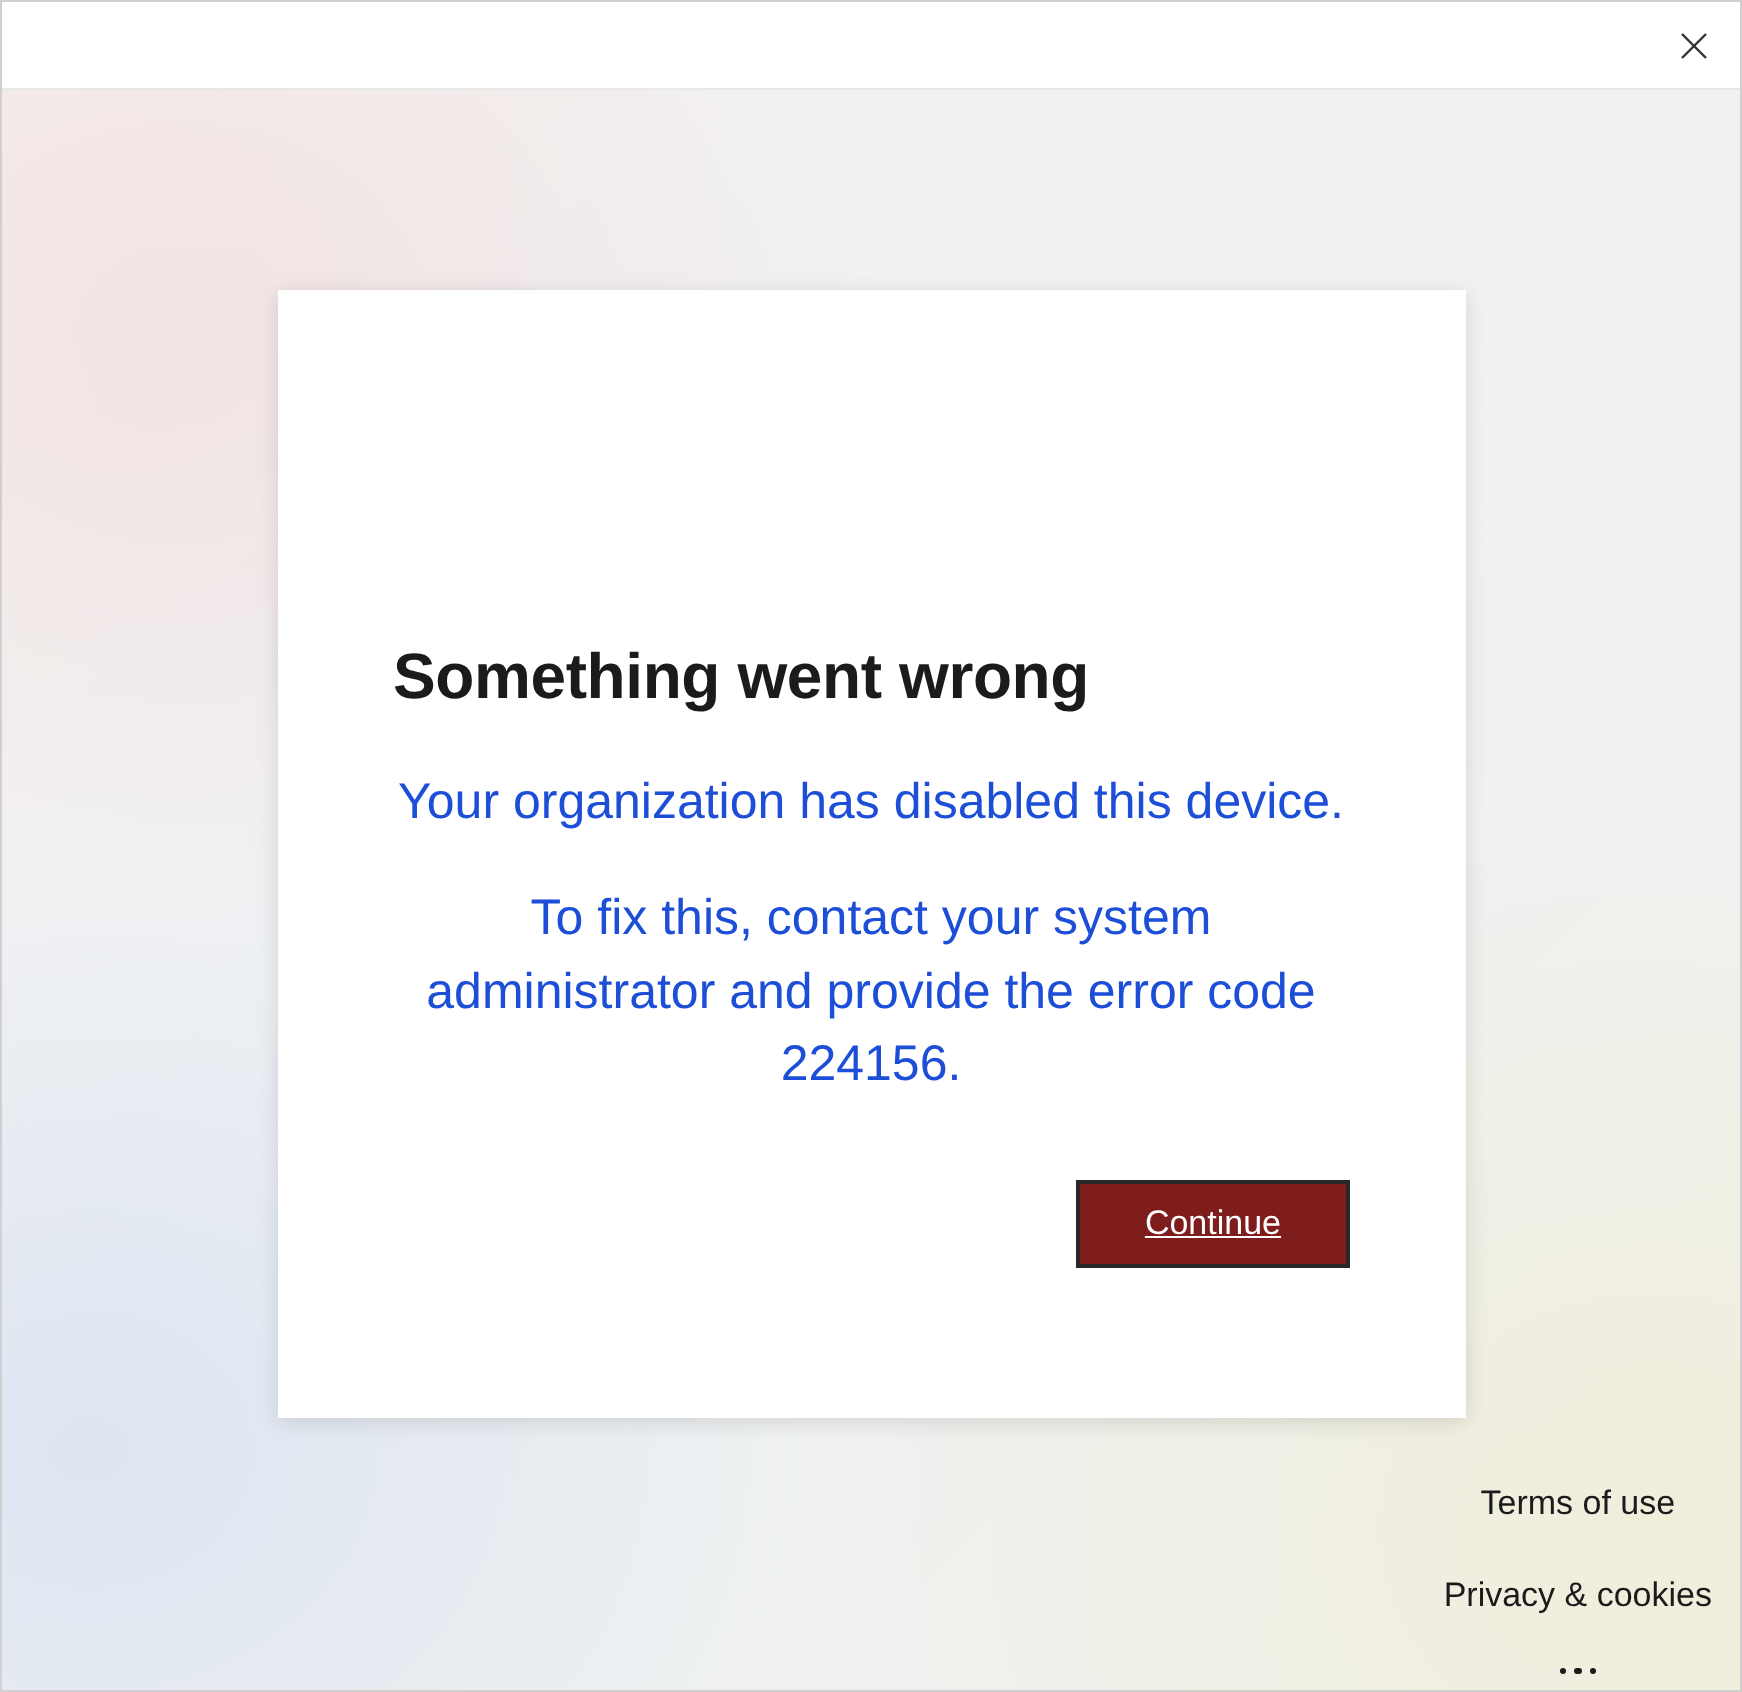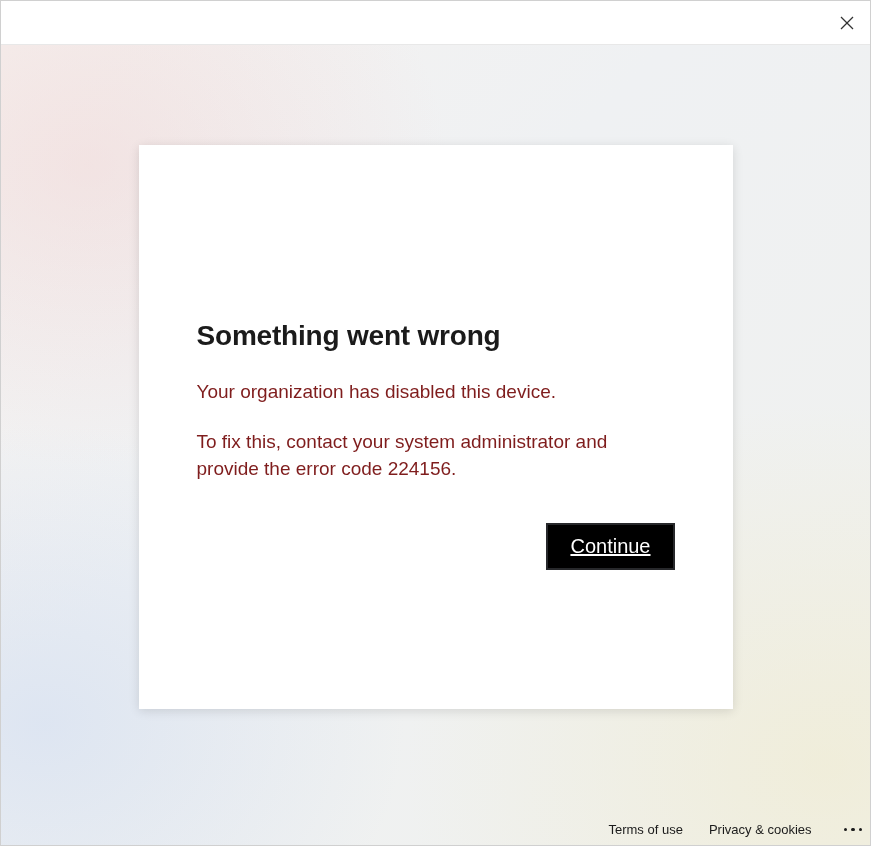--- a/index.html
+++ b/index.html
@@ -56,61 +56,63 @@
     .dialog {
       margin-top: 100px;
       width: 594px;
       min-height: 564px;
       background: #ffffff;
       box-shadow: 0 2px 10px rgba(0,0,0,0.12);
       padding: 175px 58px 48px 58px;
       position: relative;
     }
     .dialog-title {
-      font-size: 28px;
+      font-size: 32px;
       font-weight: 600;
       color: #1b1b1b;
       margin-bottom: 26px;
       letter-spacing: -0.2px;
     }
     .dialog-text {
-      font-size: 19px;
-      color: #7f1d1d;
+      font-size: 25px;
+      color: #1d4ed8;
       line-height: 1.45;
       margin-bottom: 22px;
       font-weight: 400;
+      text-align: center;
     }
     .dialog-text:last-of-type {
       margin-bottom: 40px;
     }
     .button-row {
       display: flex;
       justify-content: flex-end;
     }
     .continue-btn {
-      background: #000000;
+      background: #7f1d1d;
       color: #ffffff;
       border: 2px solid #27282b;
       outline: none;
-      font-size: 20px;
+      font-size: 17px;
       font-family: inherit;
-      padding: 10px 22px;
+      padding: 10px 32px;
       text-decoration: underline;
       cursor: pointer;
       font-weight: 400;
     }
     .footer {
       position: absolute;
       bottom: 8px;
-      right: 2px;
+      right: 14px;
       display: flex;
       align-items: center;
       gap: 26px;
-      font-size: 13px;
+      font-size: 17px;
       color: #1b1b1b;
+      flex-direction: column;
     }
     .footer a {
       color: #1b1b1b;
       text-decoration: none;
       cursor: pointer;
     }
     .more-dots {
       display: flex;
       gap: 4px;
       padding: 0 6px;

